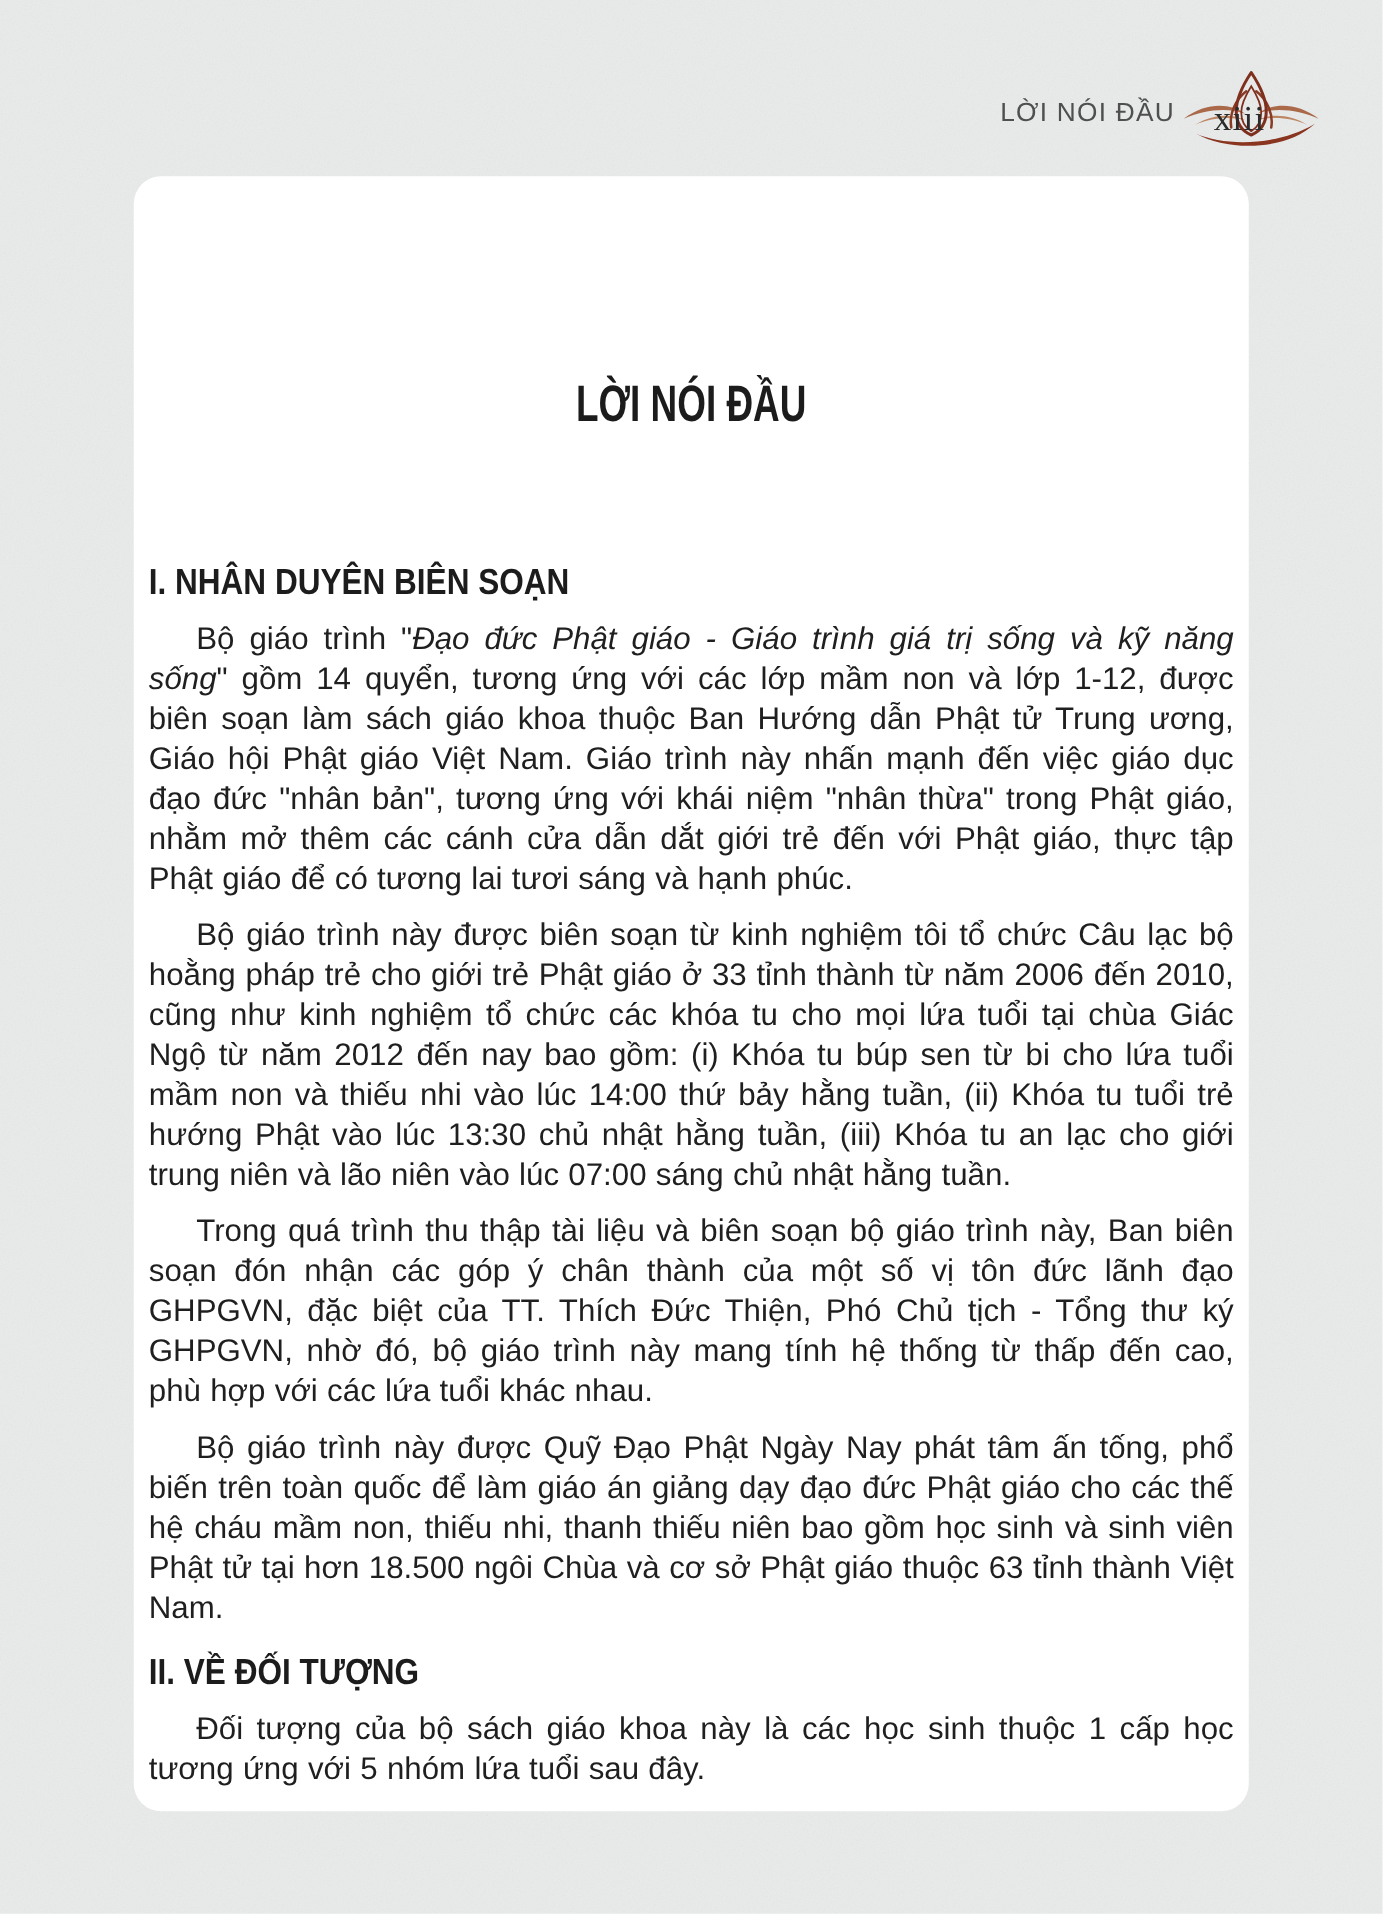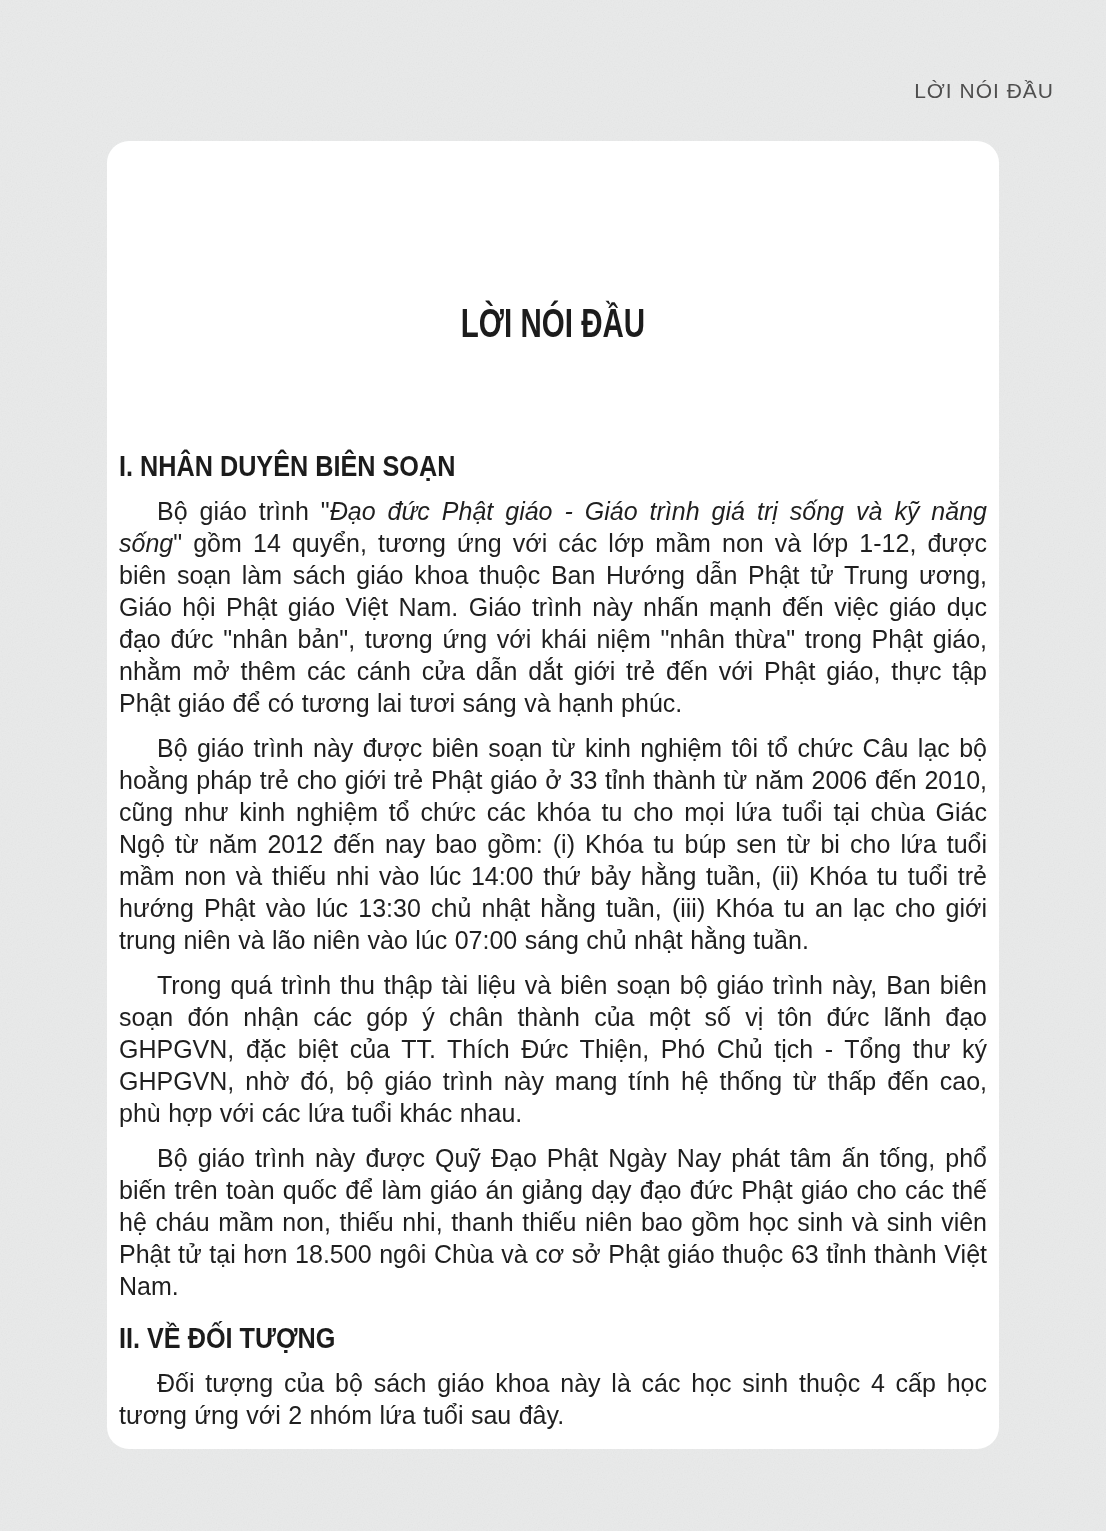--- a/index.html
+++ b/index.html
@@ -59,35 +59,53 @@
       <feComponentTransfer>
           <feFuncA type="linear" slope="0.10"></feFuncA>
         </feComponentTransfer>
     </filter>
     <rect width="1106" height="1531" filter="url(#paperNoise)"></rect>
   </svg>
 </div>
 
 <div class="running-header">
   <span class="running-title">LỜI NÓI ĐẦU</span>
+  <div class="lotus-wrap">
+    <svg width="114" height="72" viewBox="0 0 114 72" xmlns="http://www.w3.org/2000/svg">
+
+      <path d="M3,40 C20,27 40,27 52,36 C40,31 20,32 3,40 Z" fill="#a35c39" opacity="0.9"></path>
+      <path d="M12,45 C26,36 42,36 52,41 C40,38 24,39 12,45 Z" fill="#b5754d" opacity="0.85"></path>
+      <path d="M111,40 C94,27 74,27 62,36 C74,31 94,32 111,40 Z" fill="#a35c39" opacity="0.9"></path>
+      <path d="M102,45 C88,36 72,36 62,41 C74,38 90,39 102,45 Z" fill="#b5754d" opacity="0.85"></path>
+
+      <path d="M41,47 C39,36 45,24 53,18" stroke="#8a3b24" stroke-width="2" fill="none" stroke-linecap="round"></path>
+      <path d="M73,47 C75,36 69,24 61,18" stroke="#8a3b24" stroke-width="2" fill="none" stroke-linecap="round"></path>
+
+      <path d="M57,3 C49,15 45,26 45,34 C45,44 50,50 57,53 C64,50 69,44 69,34 C69,26 65,15 57,3 Z" stroke="#7e2f1d" stroke-width="2.4" fill="none" stroke-linejoin="round"></path>
+      <path d="M57,14 C52,22 49,29 49,35 C49,42 52,47 57,50 C62,47 65,42 65,35 C65,29 62,22 57,14 Z" stroke="#7e2f1d" stroke-width="1.4" fill="none"></path>
+
+      <path d="M13,52 C36,62 78,62 108,44 C84,66 38,66 13,52 Z" fill="#8a3520"></path>
+    </svg>
+    <span class="page-num">xiii</span>
+  </div>
 </div>
 
 <div class="card">
 
   <div class="title-row">
     <span class="page-title">LỜI NÓI ĐẦU</span>
   </div>
 
   <h2 class="section-heading heading-1">I. NHÂN DUYÊN BIÊN SOẠN</h2>
 
   <p class="para"><span>Bộ giáo trình "</span><span class="ital">Đạo đức Phật giáo - Giáo trình giá trị sống và kỹ năng sống</span><span>" gồm 14 quyển, tương ứng với các lớp mầm non và lớp 1-12, được biên soạn làm sách giáo khoa thuộc Ban Hướng dẫn Phật tử Trung ương, Giáo hội Phật giáo Việt Nam. Giáo trình này nhấn mạnh đến việc giáo dục đạo đức "nhân bản", tương ứng với khái niệm "nhân thừa" trong Phật giáo, nhằm mở thêm các cánh cửa dẫn dắt giới trẻ đến với Phật giáo, thực tập Phật giáo để có tương lai tươi sáng và hạnh phúc.</span></p>
 
   <p class="para">Bộ giáo trình này được biên soạn từ kinh nghiệm tôi tổ chức Câu lạc bộ hoằng pháp trẻ cho giới trẻ Phật giáo ở 33 tỉnh thành từ năm 2006 đến 2010, cũng như kinh nghiệm tổ chức các khóa tu cho mọi lứa tuổi tại chùa Giác Ngộ từ năm 2012 đến nay bao gồm: (i) Khóa tu búp sen từ bi cho lứa tuổi mầm non và thiếu nhi vào lúc 14:00 thứ bảy hằng tuần, (ii) Khóa tu tuổi trẻ hướng Phật vào lúc 13:30 chủ nhật hằng tuần, (iii) Khóa tu an lạc cho giới trung niên và lão niên vào lúc 07:00 sáng chủ nhật hằng tuần.</p>
 
   <p class="para">Trong quá trình thu thập tài liệu và biên soạn bộ giáo trình này, Ban biên soạn đón nhận các góp ý chân thành của một số vị tôn đức lãnh đạo GHPGVN, đặc biệt của TT. Thích Đức Thiện, Phó Chủ tịch - Tổng thư ký GHPGVN, nhờ đó, bộ giáo trình này mang tính hệ thống từ thấp đến cao, phù hợp với các lứa tuổi khác nhau.</p>
 
   <p class="para">Bộ giáo trình này được Quỹ Đạo Phật Ngày Nay phát tâm ấn tống, phổ biến trên toàn quốc để làm giáo án giảng dạy đạo đức Phật giáo cho các thế hệ cháu mầm non, thiếu nhi, thanh thiếu niên bao gồm học sinh và sinh viên Phật tử tại hơn 18.500 ngôi Chùa và cơ sở Phật giáo thuộc 63 tỉnh thành Việt Nam.</p>
 
   <h2 class="section-heading heading-2">II. VỀ ĐỐI TƯỢNG</h2>
 
-  <p class="para">Đối tượng của bộ sách giáo khoa này là các học sinh thuộc 4 cấp học tương ứng với 2 nhóm lứa tuổi sau đây.</p>
+  <p class="para">Đối tượng của bộ sách giáo khoa này là các học sinh thuộc 1 cấp học tương ứng với 5 nhóm lứa tuổi sau đây.</p>
 
 </div>
 
 </body></html>

